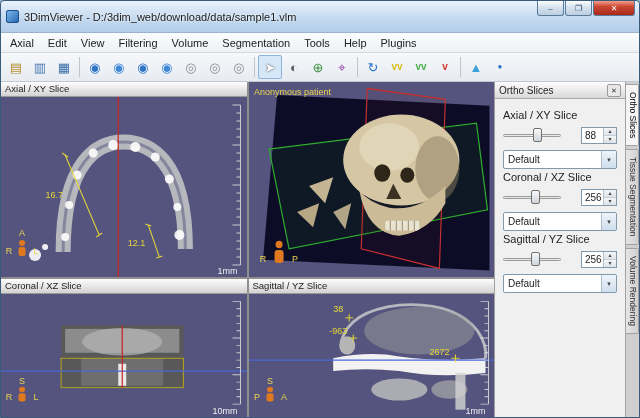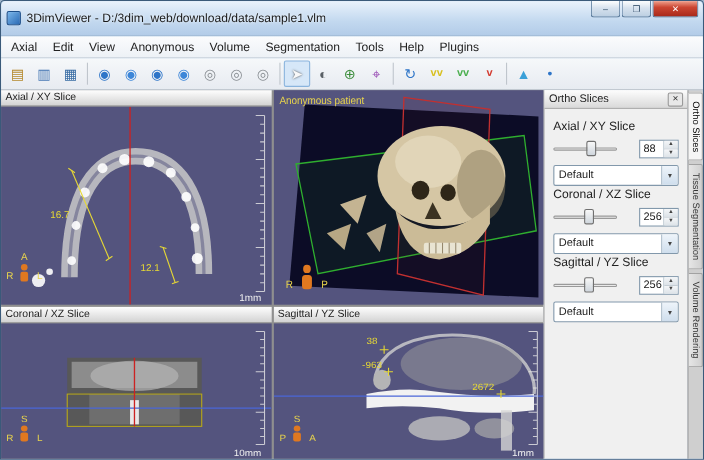--- a/index.html
+++ b/index.html
@@ -76,21 +76,21 @@
       <div class="wc min">–</div>
       <div class="wc max">❐</div>
       <div class="wc close">✕</div>
     </div>
   </div>
 
   <div class="menubar">
     <span class="menu-item">Axial</span>
     <span class="menu-item">Edit</span>
     <span class="menu-item">View</span>
-    <span class="menu-item">Anonymous</span>
+    <span class="menu-item">Filtering</span>
     <span class="menu-item">Volume</span>
     <span class="menu-item">Segmentation</span>
     <span class="menu-item">Tools</span>
     <span class="menu-item">Help</span>
     <span class="menu-item">Plugins</span>
   </div>
 
   <div class="toolbar">
     <div class="tbtn">
         <span class="glyph" style="color:#b58a2e">▤</span>

